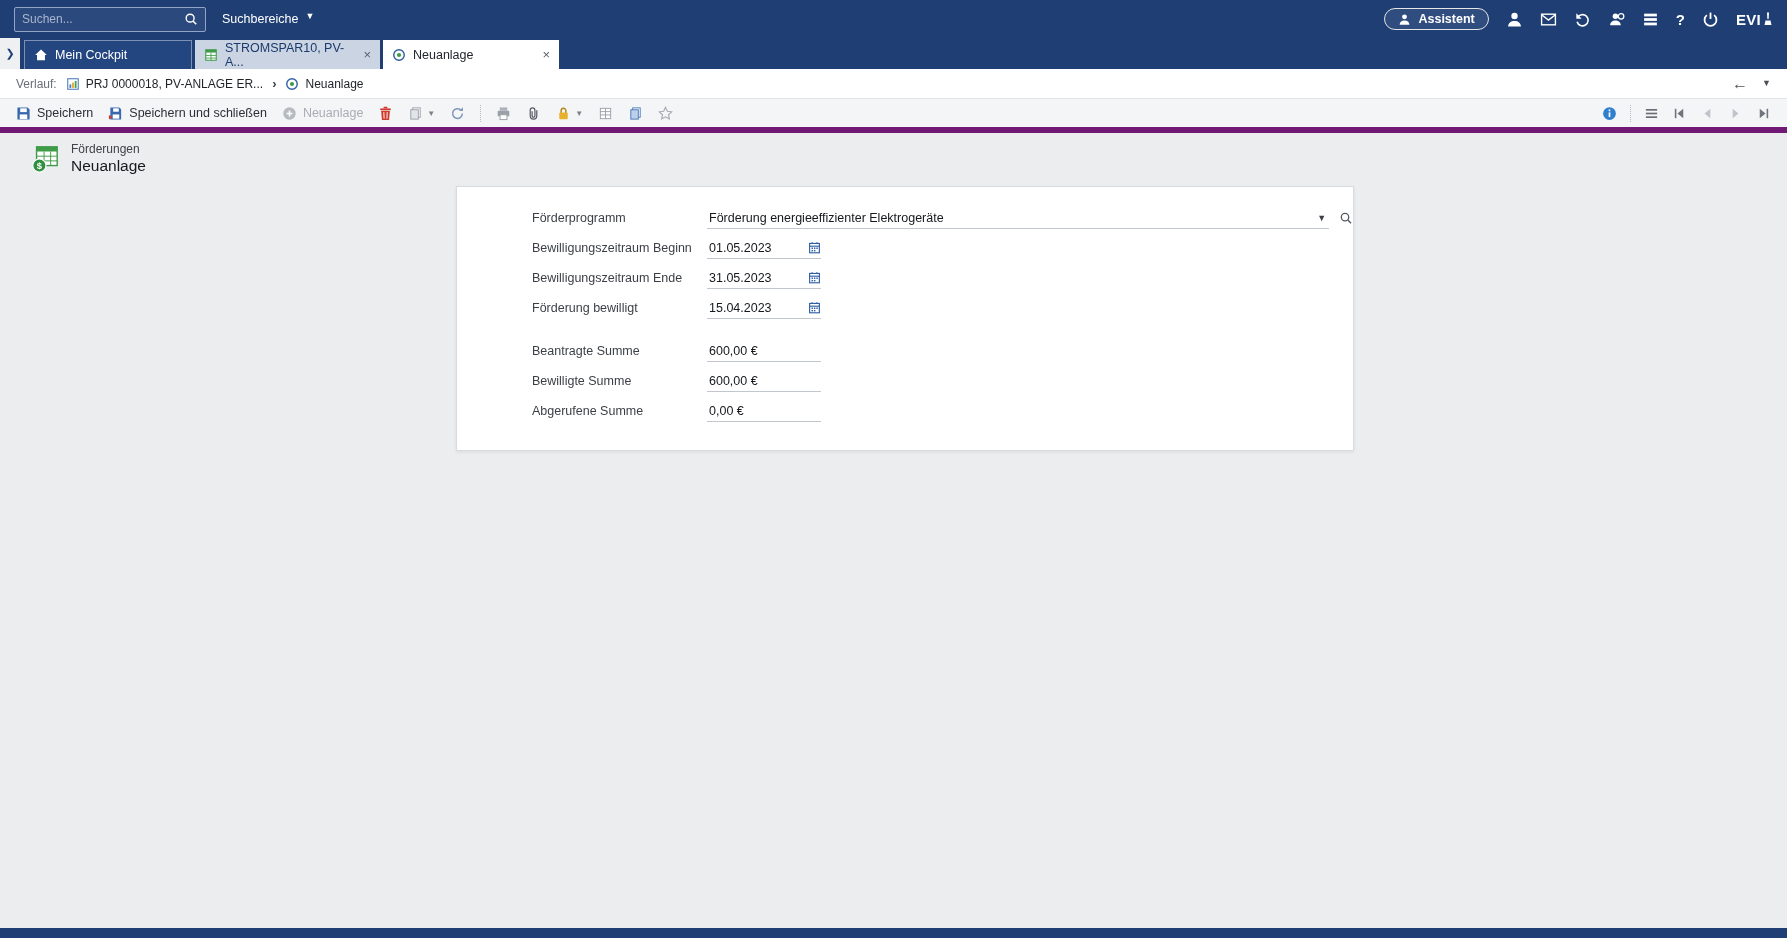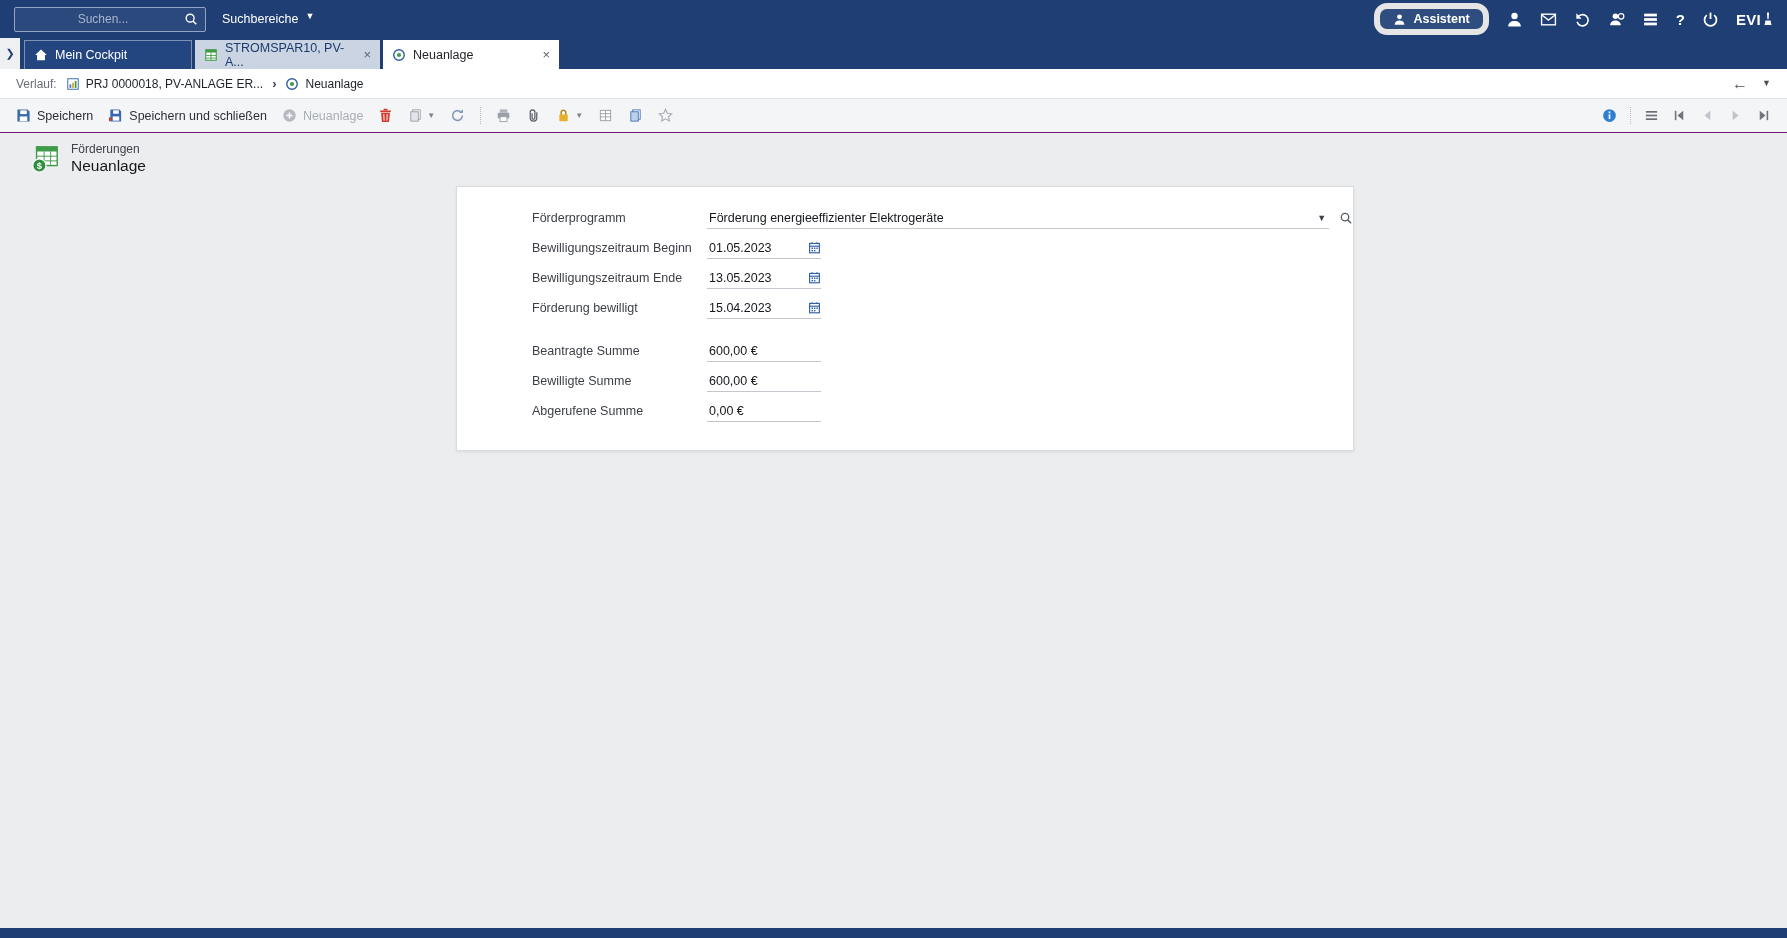--- a/index.html
+++ b/index.html
@@ -2,26 +2,26 @@
 <html><head>
 <meta charset="utf-8">
 <style>
   * { box-sizing: border-box; margin: 0; padding: 0; }
   html,body { width:1787px; height:938px; overflow:hidden; }
   body { font-family:"Liberation Sans", sans-serif; background:#ecedef; }
 
   
   .topbar { display:flex; align-items:center; height:38px; background:#1e3e74; padding:0 14px; color:#fff; }
   .searchbox { display:flex; align-items:center; width:192px; height:25px; border:1px solid #93a5c6; border-radius:2px; padding:0 7px; background:rgba(255,255,255,.06); }
-  .searchbox input { flex:1; background:transparent; border:none; outline:none; color:#0ea5e9; font:12px "Liberation Sans",sans-serif; min-width:0;text-align:center; }
+  .searchbox input { flex:1; background:transparent; border:none; outline:none; color:#0ea5e9; font:12px "Liberation Sans",sans-serif; min-width:0; }
   .searchbox input::placeholder { color:#a9b5cf; }
   .search-areas { display:flex; align-items:flex-start; gap:7px; margin-left:16px; font-size:12.5px; cursor:default; }
   .caret { font-size:9px; line-height:1; }
   .topbar-right { margin-left:auto; display:flex; align-items:center; gap:17px; }
-  .assistant { display:flex; align-items:center; gap:7px; border:6px solid #e5e5e5; border-radius:13px; padding:3px 13px; font-size:12.5px; font-weight:bold; background:rgba(255,255,255,.08); cursor:pointer; }
+  .assistant { display:flex; align-items:center; gap:7px; border:1px solid #e5e5e5; border-radius:13px; padding:3px 13px; font-size:12.5px; font-weight:bold; background:rgba(255,255,255,.08); cursor:pointer; }
   .tbi { width:17px; height:17px; display:block; }
   .help { font-size:15px; font-weight:bold; cursor:pointer; }
   .brand { display:flex; align-items:center; gap:2px; font-size:15px; font-weight:bold; letter-spacing:.3px; }
 
   
   .tabbar { display:flex; height:31px; background:#1e3e74; align-items:stretch; }
   .collapse-strip { width:20px; background:#eef0f2; display:flex; align-items:center; justify-content:center; color:#1e3e74; font-size:11px; cursor:pointer; }
   .tabs { display:flex; gap:3px; padding-left:4px; }
   .tab { display:flex; align-items:center; gap:7px; padding:0 9px; font-size:12.5px; margin-top:2px; cursor:pointer; }
   .tab-cockpit { background:#234680; border:1px solid #7d91b4; border-bottom:none; color:#fff; width:168px; }
@@ -33,21 +33,21 @@
   
   .breadcrumbbar { height:30px; background:#fff; border-bottom:1px solid #e2e4e7; display:flex; align-items:center; padding:0 16px; gap:9px; font-size:12px; }
   .bc-label { color:#6a6e75; }
   .bc-item { display:flex; align-items:center; gap:6px; color:#1e2227; cursor:pointer; }
   .bc-sep { font-weight:bold; color:#3c4046; font-size:13px; }
   .bc-right { margin-left:auto; display:flex; gap:14px; align-items:center; color:#4d5157; }
   .bc-right .arrow { font-size:16px; cursor:pointer; }
   .bc-right .caret { cursor:pointer; color:#4d5157; }
 
   
-  .toolbar { height:34px; background:#f4f5f7; border-bottom:1px solid #701a75; display:flex; align-items:center; padding:0 16px; gap:15px; font-size:12.5px; color:#2c3036; }
+  .toolbar { height:34px; background:#f4f5f7; border-bottom:6px solid #701a75; display:flex; align-items:center; padding:0 16px; gap:15px; font-size:12.5px; color:#2c3036; }
   .tbtn { display:flex; align-items:center; gap:6px; cursor:pointer; white-space:nowrap; }
   .tbtn.disabled { color:#a8adb4; cursor:default; }
   .i15 { width:15px; height:15px; display:block; flex:none; }
   .tsep { width:0; height:17px; border-left:1px dotted #b6bac0; }
   .toolbar-right { margin-left:auto; display:flex; align-items:center; gap:13px; }
   .mini-caret { font-size:8px; color:#7d828a; margin-left:-2px; }
 
   
   .main { background:#ecedef; height:795px; }
   .page-header { display:flex; align-items:center; gap:11px; padding:9px 0 7px 30px; }
@@ -360,21 +360,21 @@
             <rect x="10.3" y="8" width="1.8" height="1.8" fill="#2e5fa3"></rect>
             <rect x="4.3" y="11" width="1.8" height="1.8" fill="#2e5fa3"></rect>
             <rect x="7.3" y="11" width="1.8" height="1.8" fill="#2e5fa3"></rect>
           </svg>
       </div>
     </div>
 
     <div class="frow">
       <div class="flabel">Bewilligungszeitraum Ende</div>
       <div class="fvalue w-short">
-        <span class="fv-text">13.05.2023</span>
+        <span class="fv-text">31.05.2023</span>
         <svg class="cal" viewBox="0 0 16 16">
             <rect x="2" y="3" width="12" height="11.5" fill="none" stroke="#2e5fa3" stroke-width="1.4"></rect>
             <line x1="2" y1="6.4" x2="14" y2="6.4" stroke="#2e5fa3" stroke-width="1.4"></line>
             <line x1="5" y1="1.4" x2="5" y2="3.6" stroke="#2e5fa3" stroke-width="1.4"></line>
             <line x1="11" y1="1.4" x2="11" y2="3.6" stroke="#2e5fa3" stroke-width="1.4"></line>
             <rect x="4.3" y="8" width="1.8" height="1.8" fill="#2e5fa3"></rect>
             <rect x="7.3" y="8" width="1.8" height="1.8" fill="#2e5fa3"></rect>
             <rect x="10.3" y="8" width="1.8" height="1.8" fill="#2e5fa3"></rect>
             <rect x="4.3" y="11" width="1.8" height="1.8" fill="#2e5fa3"></rect>
             <rect x="7.3" y="11" width="1.8" height="1.8" fill="#2e5fa3"></rect>

